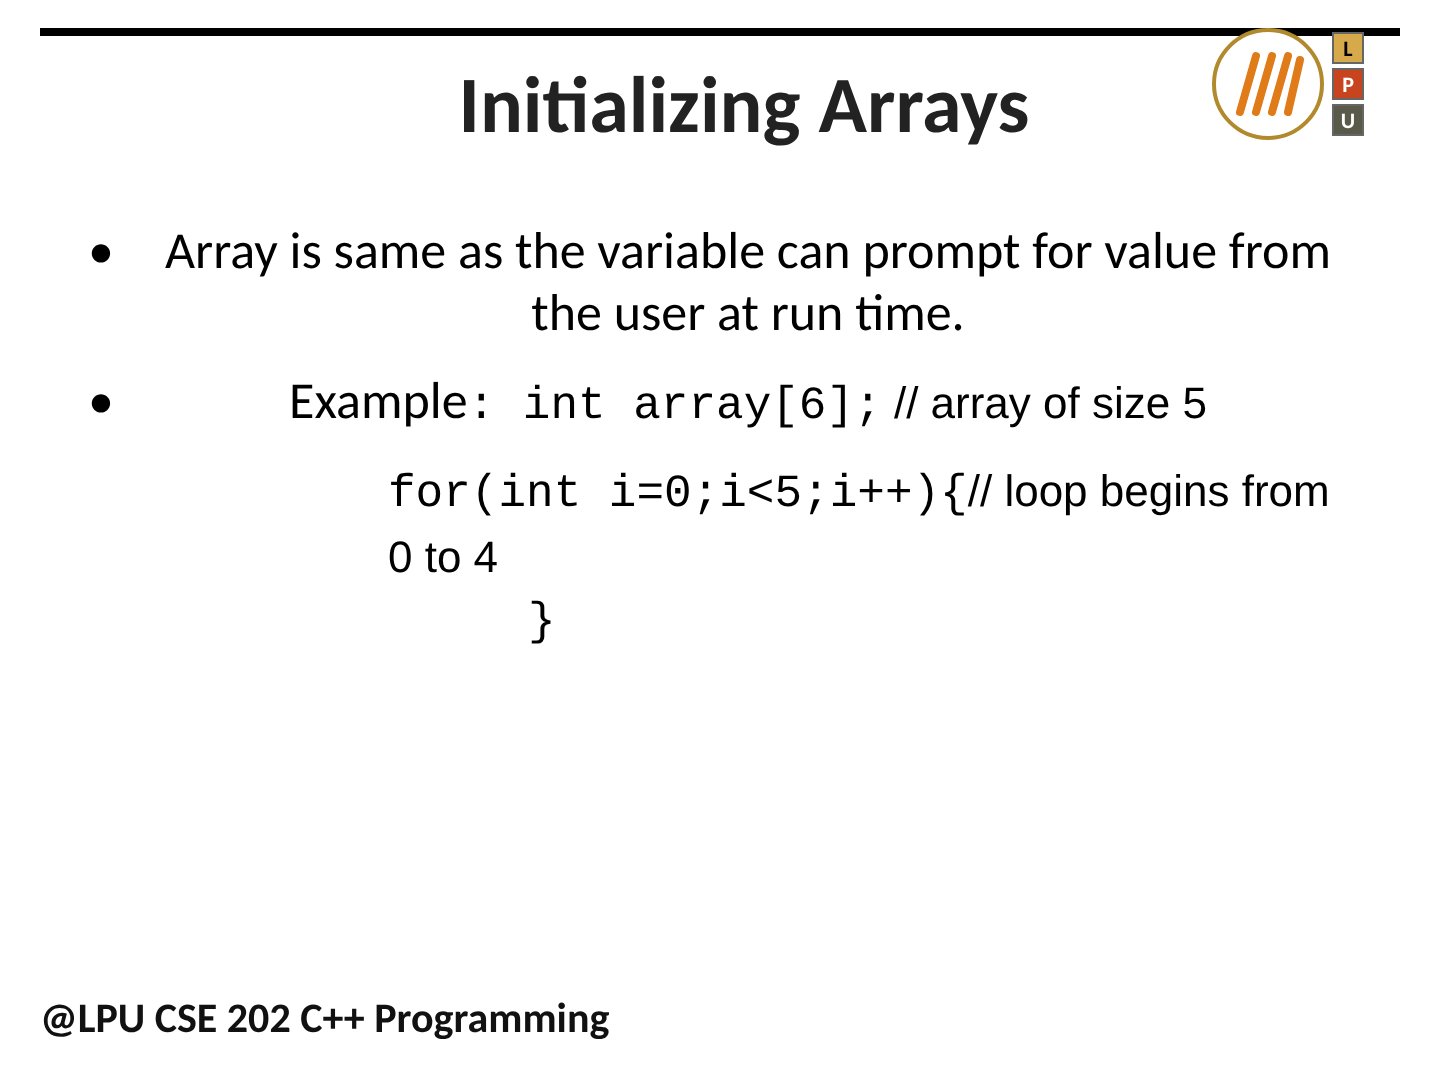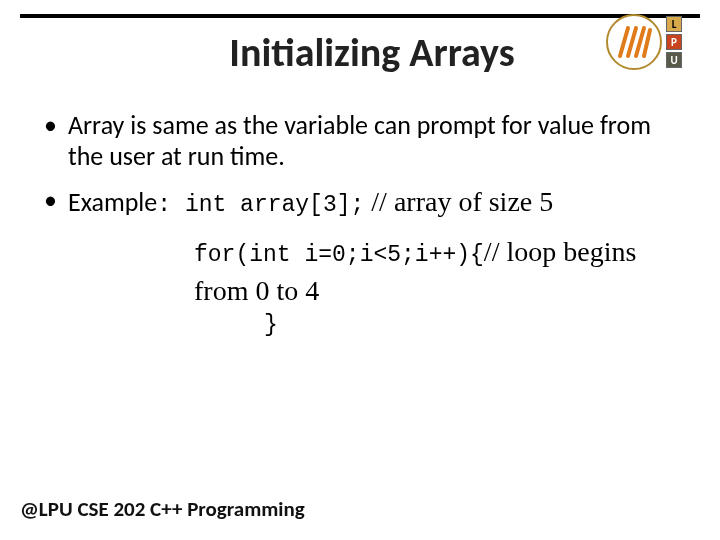--- a/index.html
+++ b/index.html
@@ -63,36 +63,36 @@
     font-size: 11px; font-weight: bold;
   }
   .content {
     position: absolute;
     top: 110px;
     left: 44px;
     right: 40px;
     font-size: 26px;
     line-height: 1.18;
   }
-  .content ul { list-style: none; }
+  .content ul { list-style: none; text-align: center; }
   .content li { position: relative; padding-left: 24px; margin-bottom: 4px; }
   .content li::before {
     content: "•";
     position: absolute;
     left: 0;
     color: #000;
   }
   .codeblock {
     font-family: "Courier New", monospace;
     font-size: 23px;
     line-height: 1.35;
     margin-left: 150px;
     margin-top: 14px;
   }
-  .comment { font-family: Liberation Serif, serif; font-size: 28px; }
+  .comment { font-family: Liberation Sans, sans-serif; font-size: 22px; }
   .mono-inline { font-family: "Courier New", monospace; font-size: 23px; }
   .footer {
     position: absolute;
     bottom: 18px;
     left: 20px;
     font-size: 21px;
     font-weight: bold;
     color: #111;
   }
   .sp1 { margin-top: 14px; }
@@ -120,21 +120,21 @@
     <span style="background:#5a5a4a;color:#fff">U</span>
   </div>
 </div>
 
 <div class="title">Initializing Arrays</div>
 
 <div class="content">
   <ul>
     <li><span>Array is same as the variable can prompt for value from the user at run time.</span></li>
     <li class="sp1">
-      <span>Example</span><span class="mono-inline">: </span><span class="mono-inline">int array[3];</span><span class="comment"> // array of size 5</span>
+      <span>Example</span><span class="mono-inline">: </span><span class="mono-inline">int array[6];</span><span class="comment"> // array of size 5</span>
     </li>
   </ul>
   <div class="codeblock">
     <div><span>for(int i=0;i&lt;5;i++){</span><span class="comment">// loop begins from 0 to 4</span></div>
     <div style="padding-left:70px">}</div>
   </div>
 </div>
 
 <div class="footer">@LPU CSE 202 C++ Programming</div>
 

